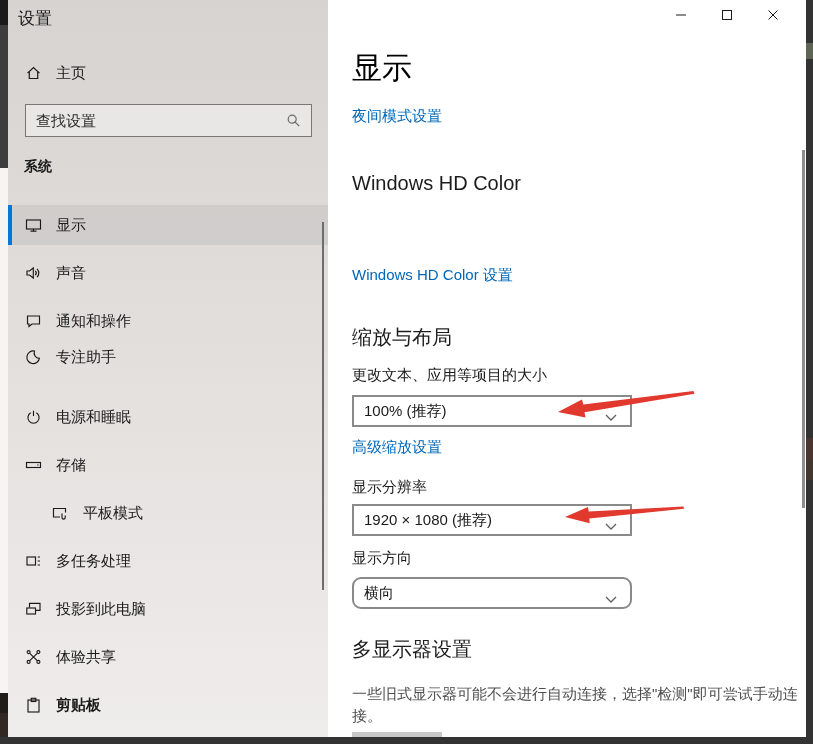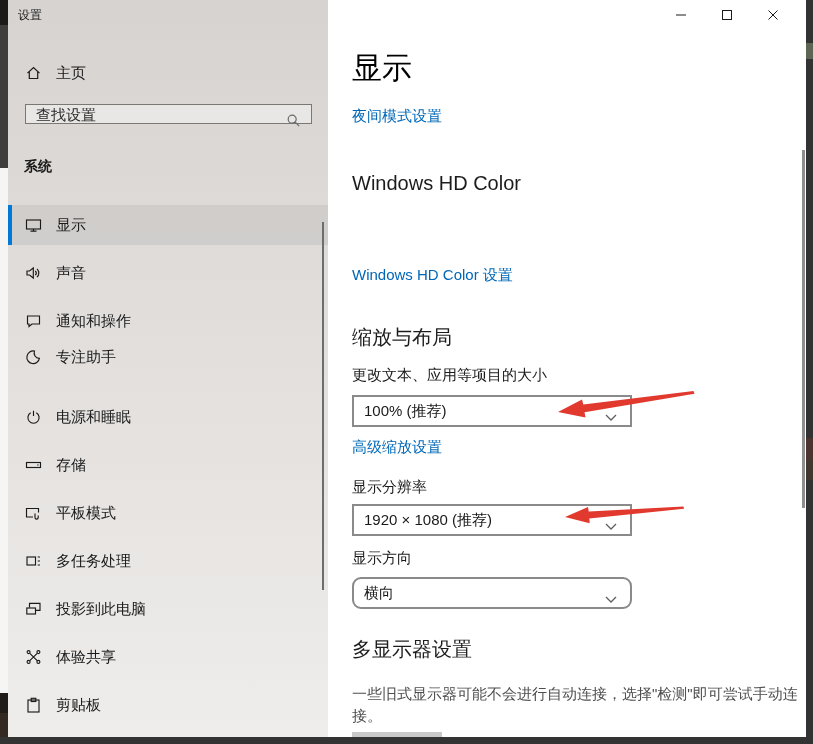--- a/index.html
+++ b/index.html
@@ -19,26 +19,26 @@
   #rfrag2 { left:806px; top:438px; width:7px; height:22px; background:#4c3431; }
   #rfrag3 { left:806px; top:460px; width:7px; height:20px; background:#43382f; }
   #bbrown { left:0; top:713px; width:57px; height:24px; background:#332822; }
   #bstrip { left:0; top:737px; width:813px; height:7px; background:#333; }
 
   
   .sidebar {
     position:absolute; left:8px; top:0; width:320px; height:737px;
     background:linear-gradient(180deg,#d6d3d1 0%,#dcd9d7 25%,#e5e2e0 60%,#efedeb 100%);
   }
-  .app-title { position:absolute; left:10px; top:7px; font-size:12px; color:#1a1a1a; }
+  .app-title { position:absolute; left:10px; top:7px; font-size:17px; color:#1a1a1a; }
   .home-row { position:absolute; left:0; top:57px; width:100%; height:32px; cursor:pointer; }
   .home-row .nav-icon { left:17px; }
   .home-row .nav-label { left:48px; }
   .search-box {
-    position:absolute; left:17px; top:104px; width:287px; height:20px;
+    position:absolute; left:17px; top:104px; width:287px; height:33px;
     background:#e9e7e5; border:1px solid #7b7873;
   }
   .search-box input {
     position:absolute; left:10px; top:0; width:250px; height:100%;
     border:none; background:transparent; outline:none;
     font-family:inherit; font-size:15px; color:#2b2b2b;
   }
   .search-box input::placeholder { color:#2b2b2b; opacity:1; }
   .search-glyph { position:absolute; right:9px; top:8px; }
   .section-label { position:absolute; left:16px; top:158px; font-size:14px; font-weight:bold; }
@@ -178,21 +178,21 @@
       <div class="nav-item" style="top: 240px;">
 
     <span class="nav-icon">
           <svg width="17" height="17" viewBox="0 0 17 17" fill="none" stroke="#1a1a1a" stroke-width="1.15">
             <rect x="1.5" y="6" width="14" height="5"></rect>
             <path d="M12.2 8.5 H13.6"></path>
           </svg>
         </span>
     <span class="nav-label">存储</span>
   </div>
-      <div class="nav-item" style="top: 288px;">
+      <div class="nav-item" style="top: 288px; margin-left: 27px;">
 
     <span class="nav-icon">
           <svg width="17" height="17" viewBox="0 0 17 17" fill="none" stroke="#1a1a1a" stroke-width="1.15">
             <path d="M13.5 8 V4 H1.5 V12.5 H8"></path>
             <path d="M10 9 V13 a1.6 1.6 0 0 0 3.2 0 V11"></path>
           </svg>
         </span>
     <span class="nav-label">平板模式</span>
   </div>
       <div class="nav-item" style="top: 336px;">
@@ -221,21 +221,21 @@
           <svg width="17" height="17" viewBox="0 0 17 17" fill="none" stroke="#1a1a1a" stroke-width="1.15">
             <circle cx="3.6" cy="3.6" r="1.5"></circle>
             <circle cx="13.4" cy="3.6" r="1.5"></circle>
             <circle cx="3.6" cy="13.4" r="1.5"></circle>
             <circle cx="13.4" cy="13.4" r="1.5"></circle>
             <path d="M4.8 4.8 L12.2 12.2 M12.2 4.8 L4.8 12.2"></path>
           </svg>
         </span>
     <span class="nav-label">体验共享</span>
   </div>
-      <div class="nav-item" style="top: 480px;">
+      <div class="nav-item" style="top: 480px; font-weight: bold;">
 
     <span class="nav-icon">
           <svg width="17" height="17" viewBox="0 0 17 17" fill="none" stroke="#1a1a1a" stroke-width="1.15">
             <rect x="3" y="3.5" width="11" height="12"></rect>
             <rect x="6.2" y="1.8" width="4.6" height="3.2"></rect>
           </svg>
         </span>
     <span class="nav-label">剪贴板</span>
   </div>
     </div>

